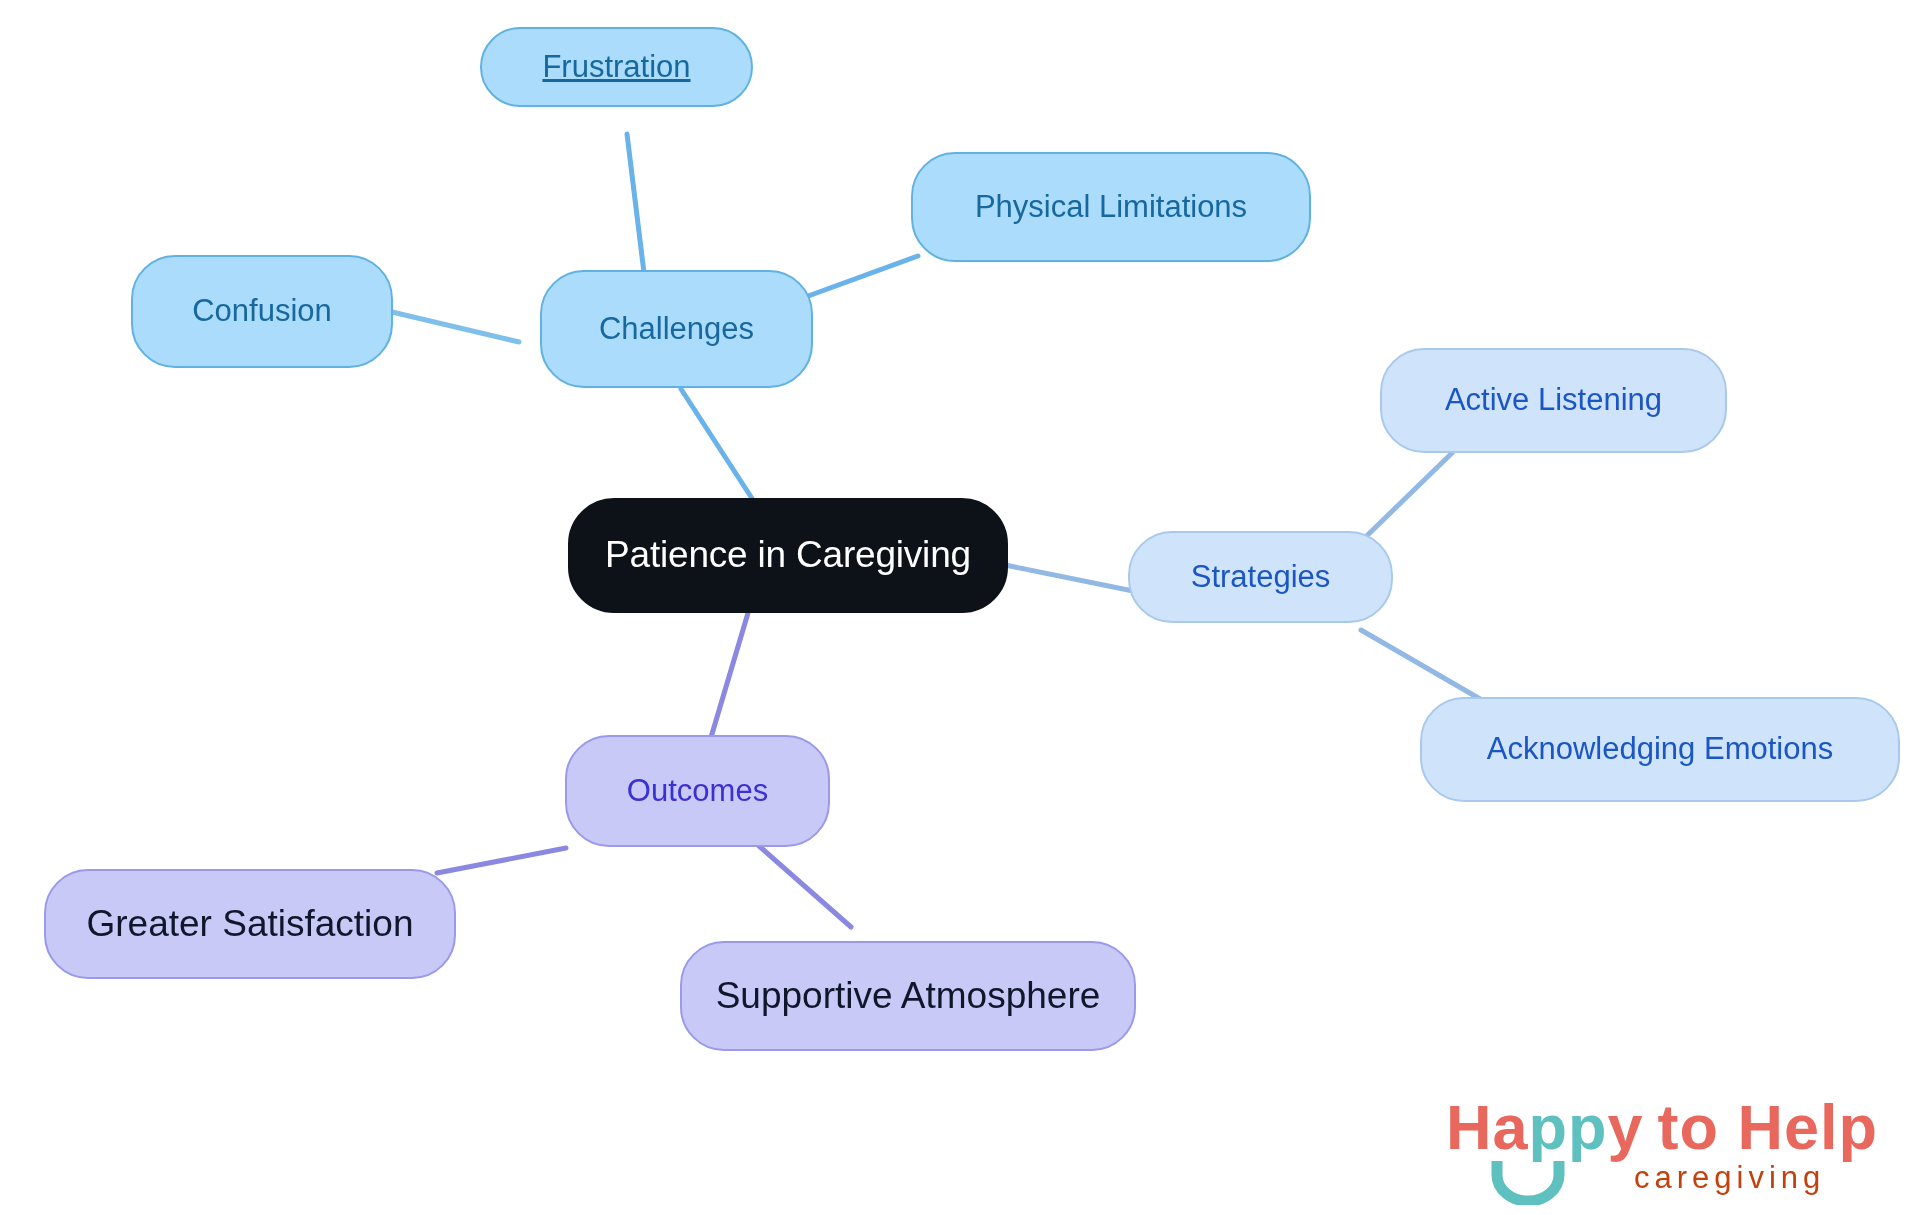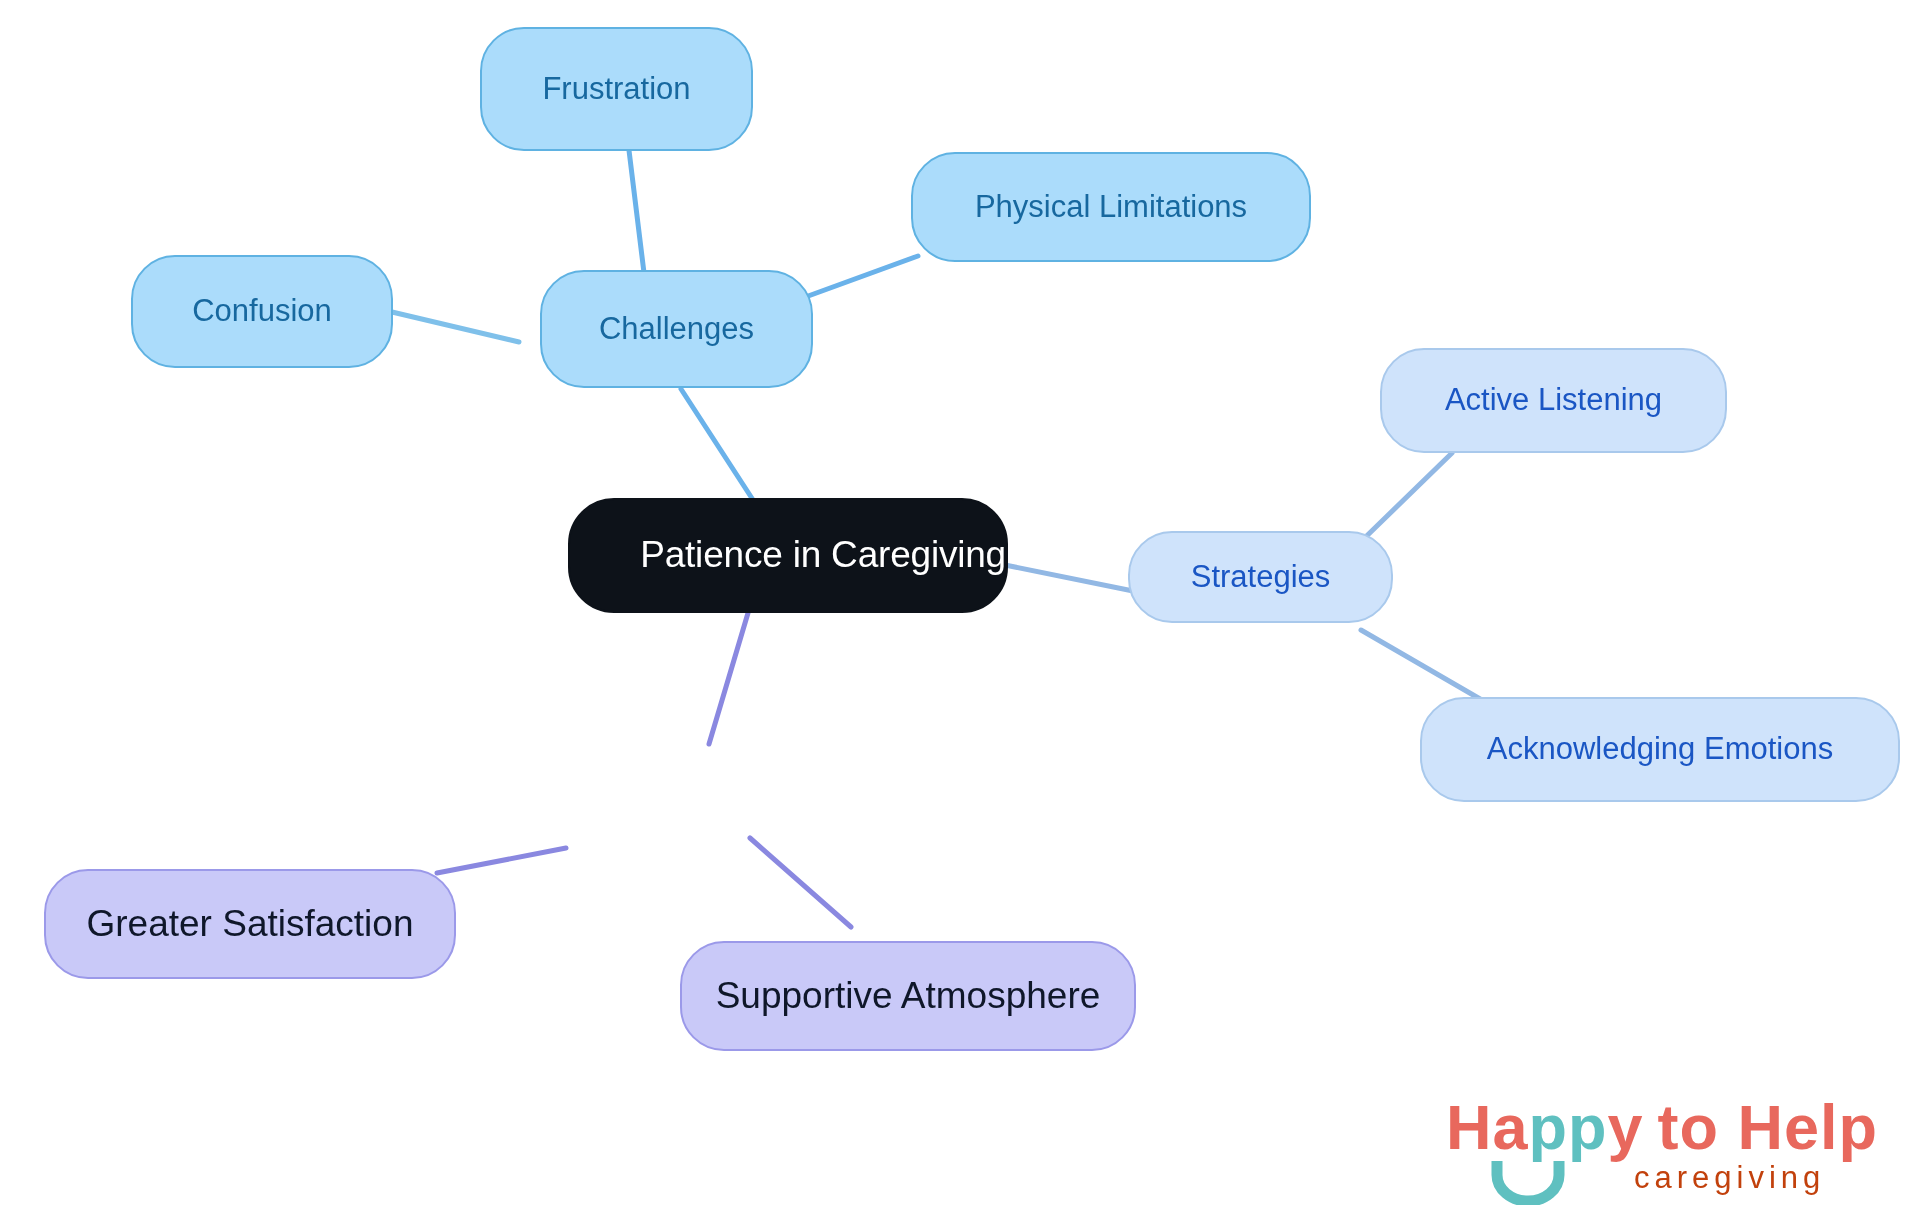--- a/index.html
+++ b/index.html
@@ -148,29 +148,29 @@
 
     <path d="M 1361 630 L 1506 714" fill="none" stroke="#92b8e4" stroke-width="5" stroke-linecap="round"></path>
 
     <path d="M 748 613 L 709 744" fill="none" stroke="#8a88e0" stroke-width="5" stroke-linecap="round"></path>
 
     <path d="M 566 848 L 437 873" fill="none" stroke="#8a88e0" stroke-width="5" stroke-linecap="round"></path>
 
     <path d="M 750 838 L 851 927" fill="none" stroke="#8a88e0" stroke-width="5" stroke-linecap="round"></path>
   </svg>
 
-  <div class="node node-root" style="left:568px; top:498px; width:440px; height:115px;justify-content:flex-end;">
+  <div class="node node-root" style="left:568px; top:498px; width:440px; height:115px;">
     <span>Patience in Caregiving</span>
   </div>
 
   <div class="node node-branch-challenges" style="left:540px; top:270px; width:273px; height:118px;">
     <span>Challenges</span>
   </div>
 
-  <div class="node node-leaf-challenges" style="left:480px; top:27px; width:273px; height:124px;">
+  <div class="node node-leaf-challenges" style="left:480px; top:27px; width:273px; height:80px;text-decoration:underline;">
     <span>Frustration</span>
   </div>
 
   <div class="node node-leaf-challenges" style="left:131px; top:255px; width:262px; height:113px;">
     <span>Confusion</span>
   </div>
 
   <div class="node node-leaf-challenges" style="left:911px; top:152px; width:400px; height:110px;">
     <span>Physical Limitations</span>
   </div>
@@ -180,20 +180,23 @@
   </div>
 
   <div class="node node-leaf-strategies" style="left:1380px; top:348px; width:347px; height:105px;">
     <span>Active Listening</span>
   </div>
 
   <div class="node node-leaf-strategies" style="left:1420px; top:697px; width:480px; height:105px;">
     <span>Acknowledging Emotions</span>
   </div>
 
+  <div class="node node-branch-outcomes" style="left:565px; top:735px; width:265px; height:112px;">
+    <span>Outcomes</span>
+  </div>
 
   <div class="node node-leaf-outcomes" style="left:44px; top:869px; width:412px; height:110px;">
     <span>Greater Satisfaction</span>
   </div>
 
   <div class="node node-leaf-outcomes" style="left:680px; top:941px; width:456px; height:110px;">
     <span>Supportive Atmosphere</span>
   </div>
 
   <div id="logo">

